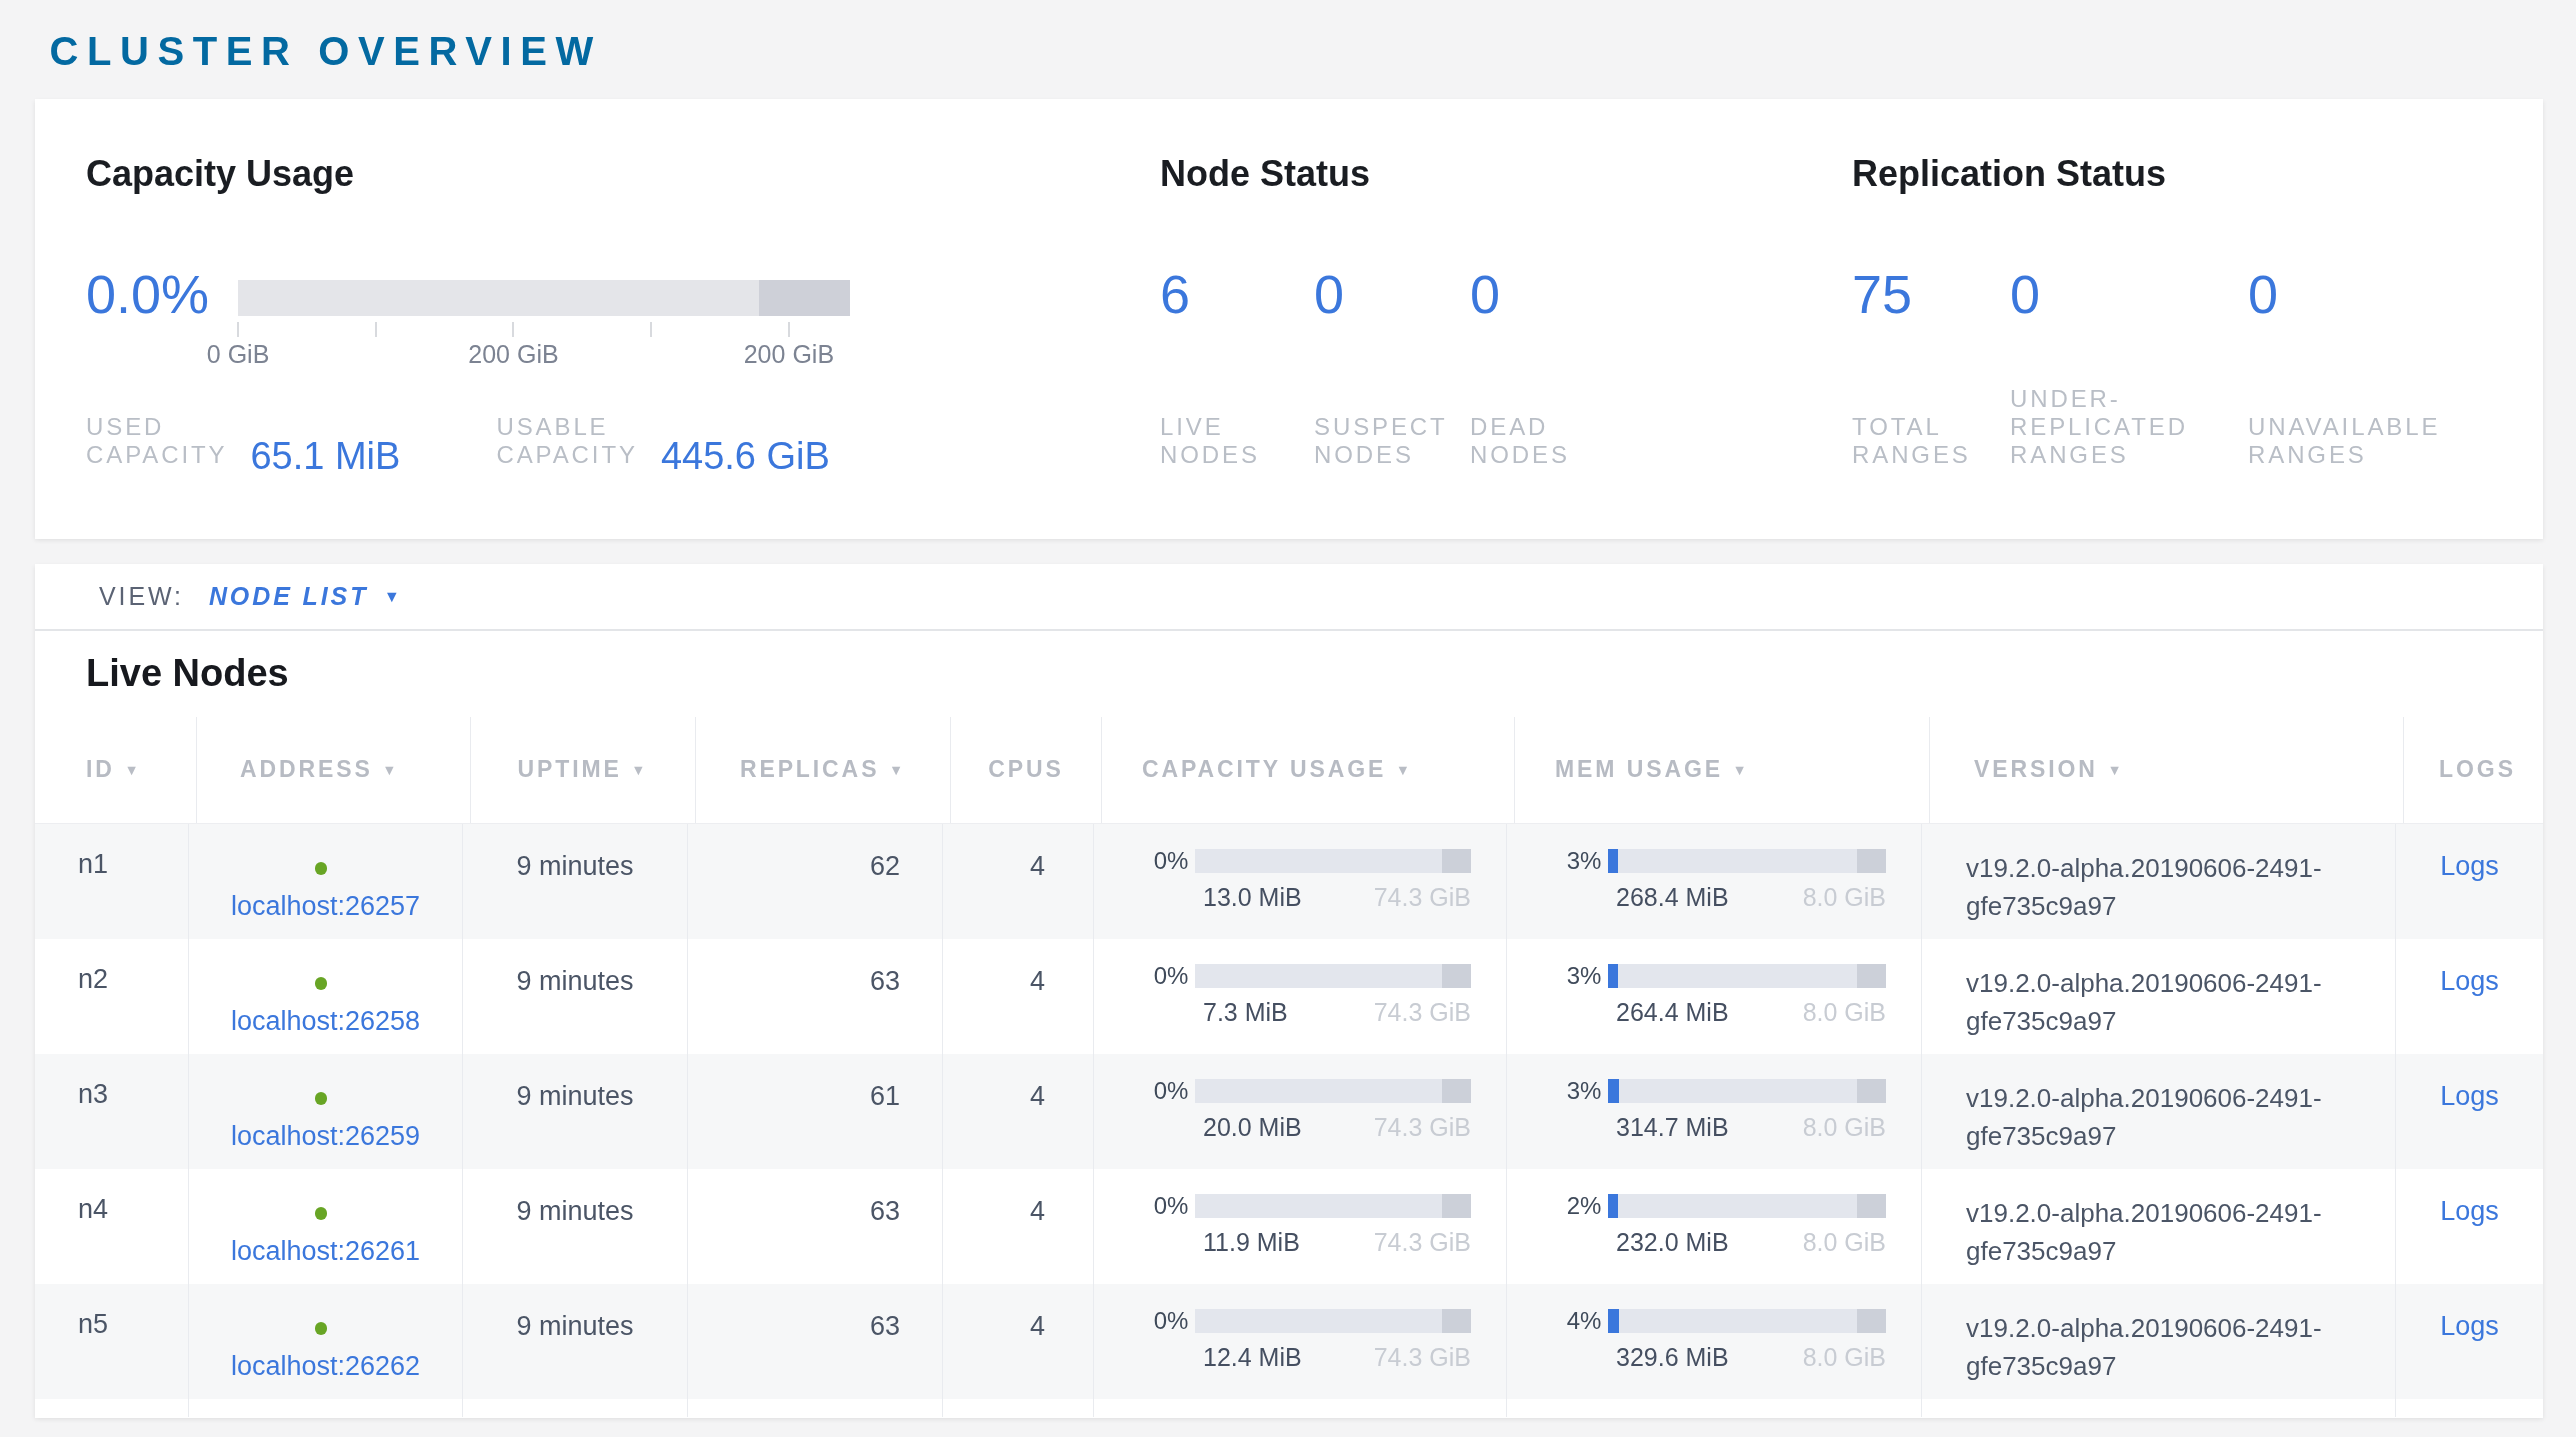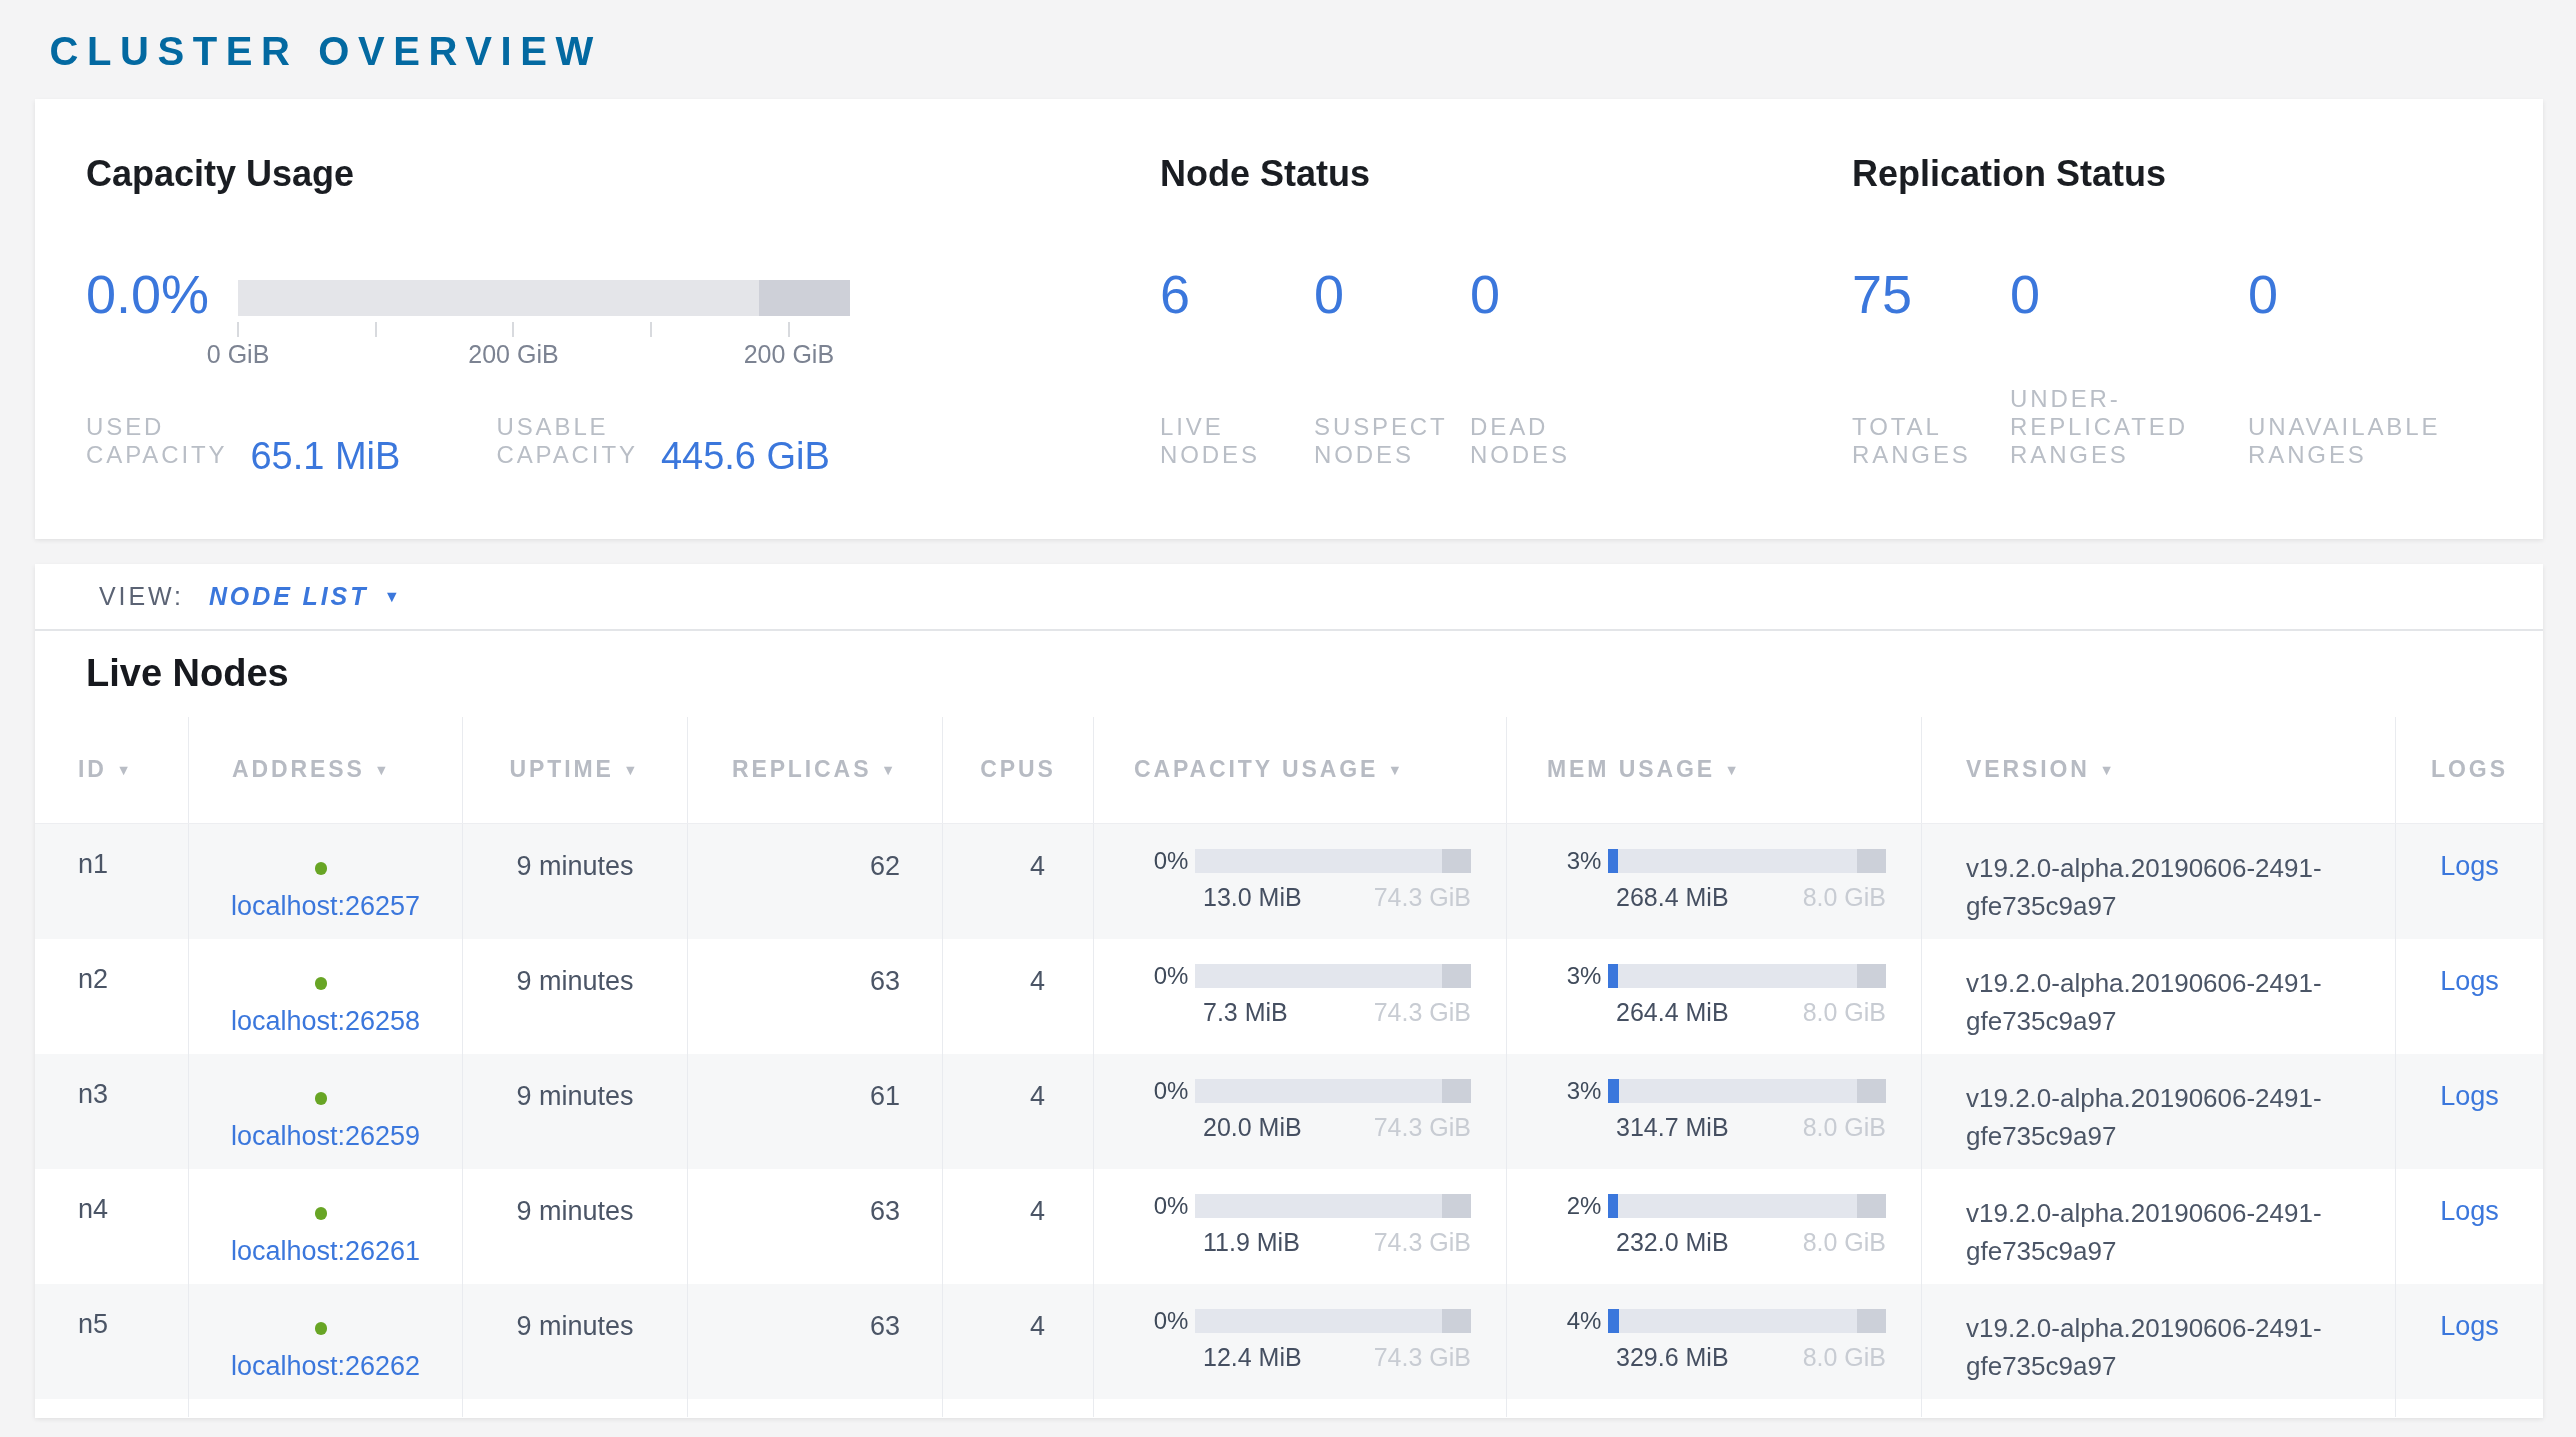--- a/index.html
+++ b/index.html
@@ -59,21 +59,21 @@
   .view-bar { height:65px; display:flex; align-items:center; padding-left:64px; }
   .view-label { font-size:25px; letter-spacing:2.9px; color:#5b6374; margin-right:25px; }
   .view-select { display:flex; align-items:center; cursor:pointer;font-style:italic; }
   .view-value { font-size:25px; letter-spacing:2.9px; font-weight:600; color:#3b77dc; }
   .view-caret { font-size:16.3px; color:#3b77dc; margin-left:15.3px; }
   .view-divider { height:1.9px; background:#e3e5e8; }
 
   .section-title { font-size:38px; font-weight:700; color:#17191e; padding:21px 0 0 51px; height:86px; }
 
   .grid-row { display:grid; grid-template-columns:154px 274px 225px 255px 151px 413px 415px 474px 147px; }
-  .thead { height:107px; border-bottom:1.9px solid #edeef1; }
+  .thead { height:107px; border-bottom:1.9px solid #edeef1;padding-left:8px; }
   .th {
     display:flex; align-items:center; border-right:1.9px solid #e9ebef;
     font-size:23px; letter-spacing:2.9px; color:#b7bbc3; font-weight:600;
     text-transform:uppercase; padding:0 19px 0 43px; white-space:nowrap;
   }
   .th:last-child { border-right:none; }
   .th .sort-arrow { font-size:14.4px; margin-left:9.6px; color:#b9bdc5; }
   .th-uptime, .th-replicas, .th-cpus, .th-logs { justify-content:center; padding-left:0; padding-right:0; }
   .th-capacity, .th-mem { padding-left:40px; }
   .th-version { padding-left:44px; }

